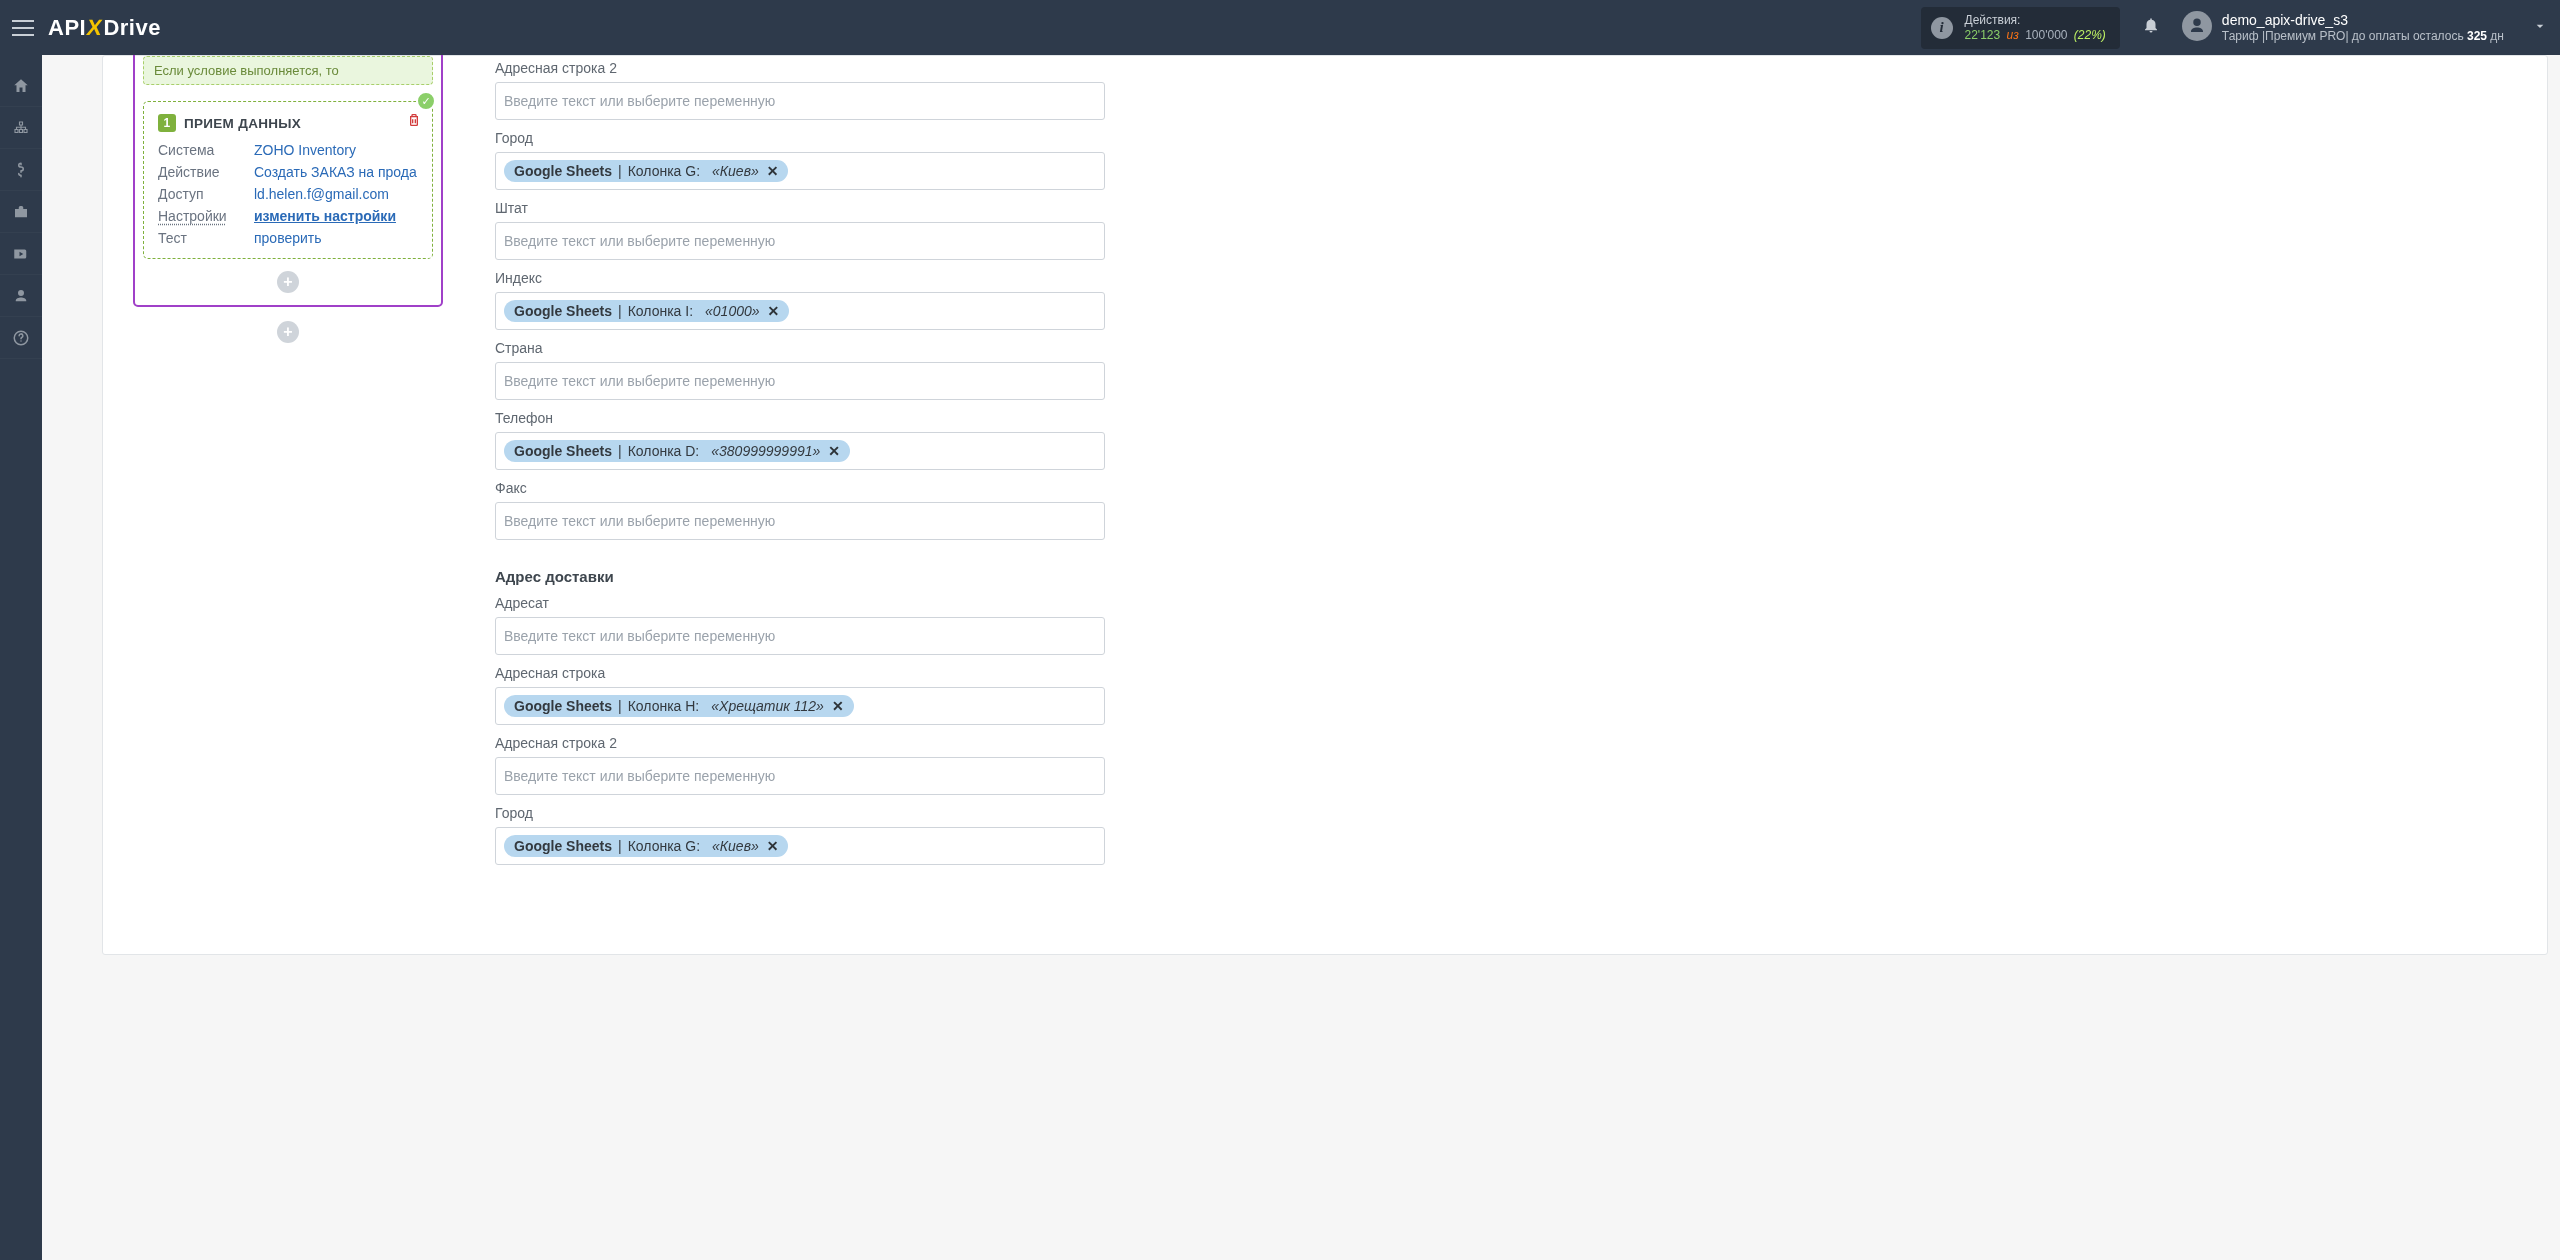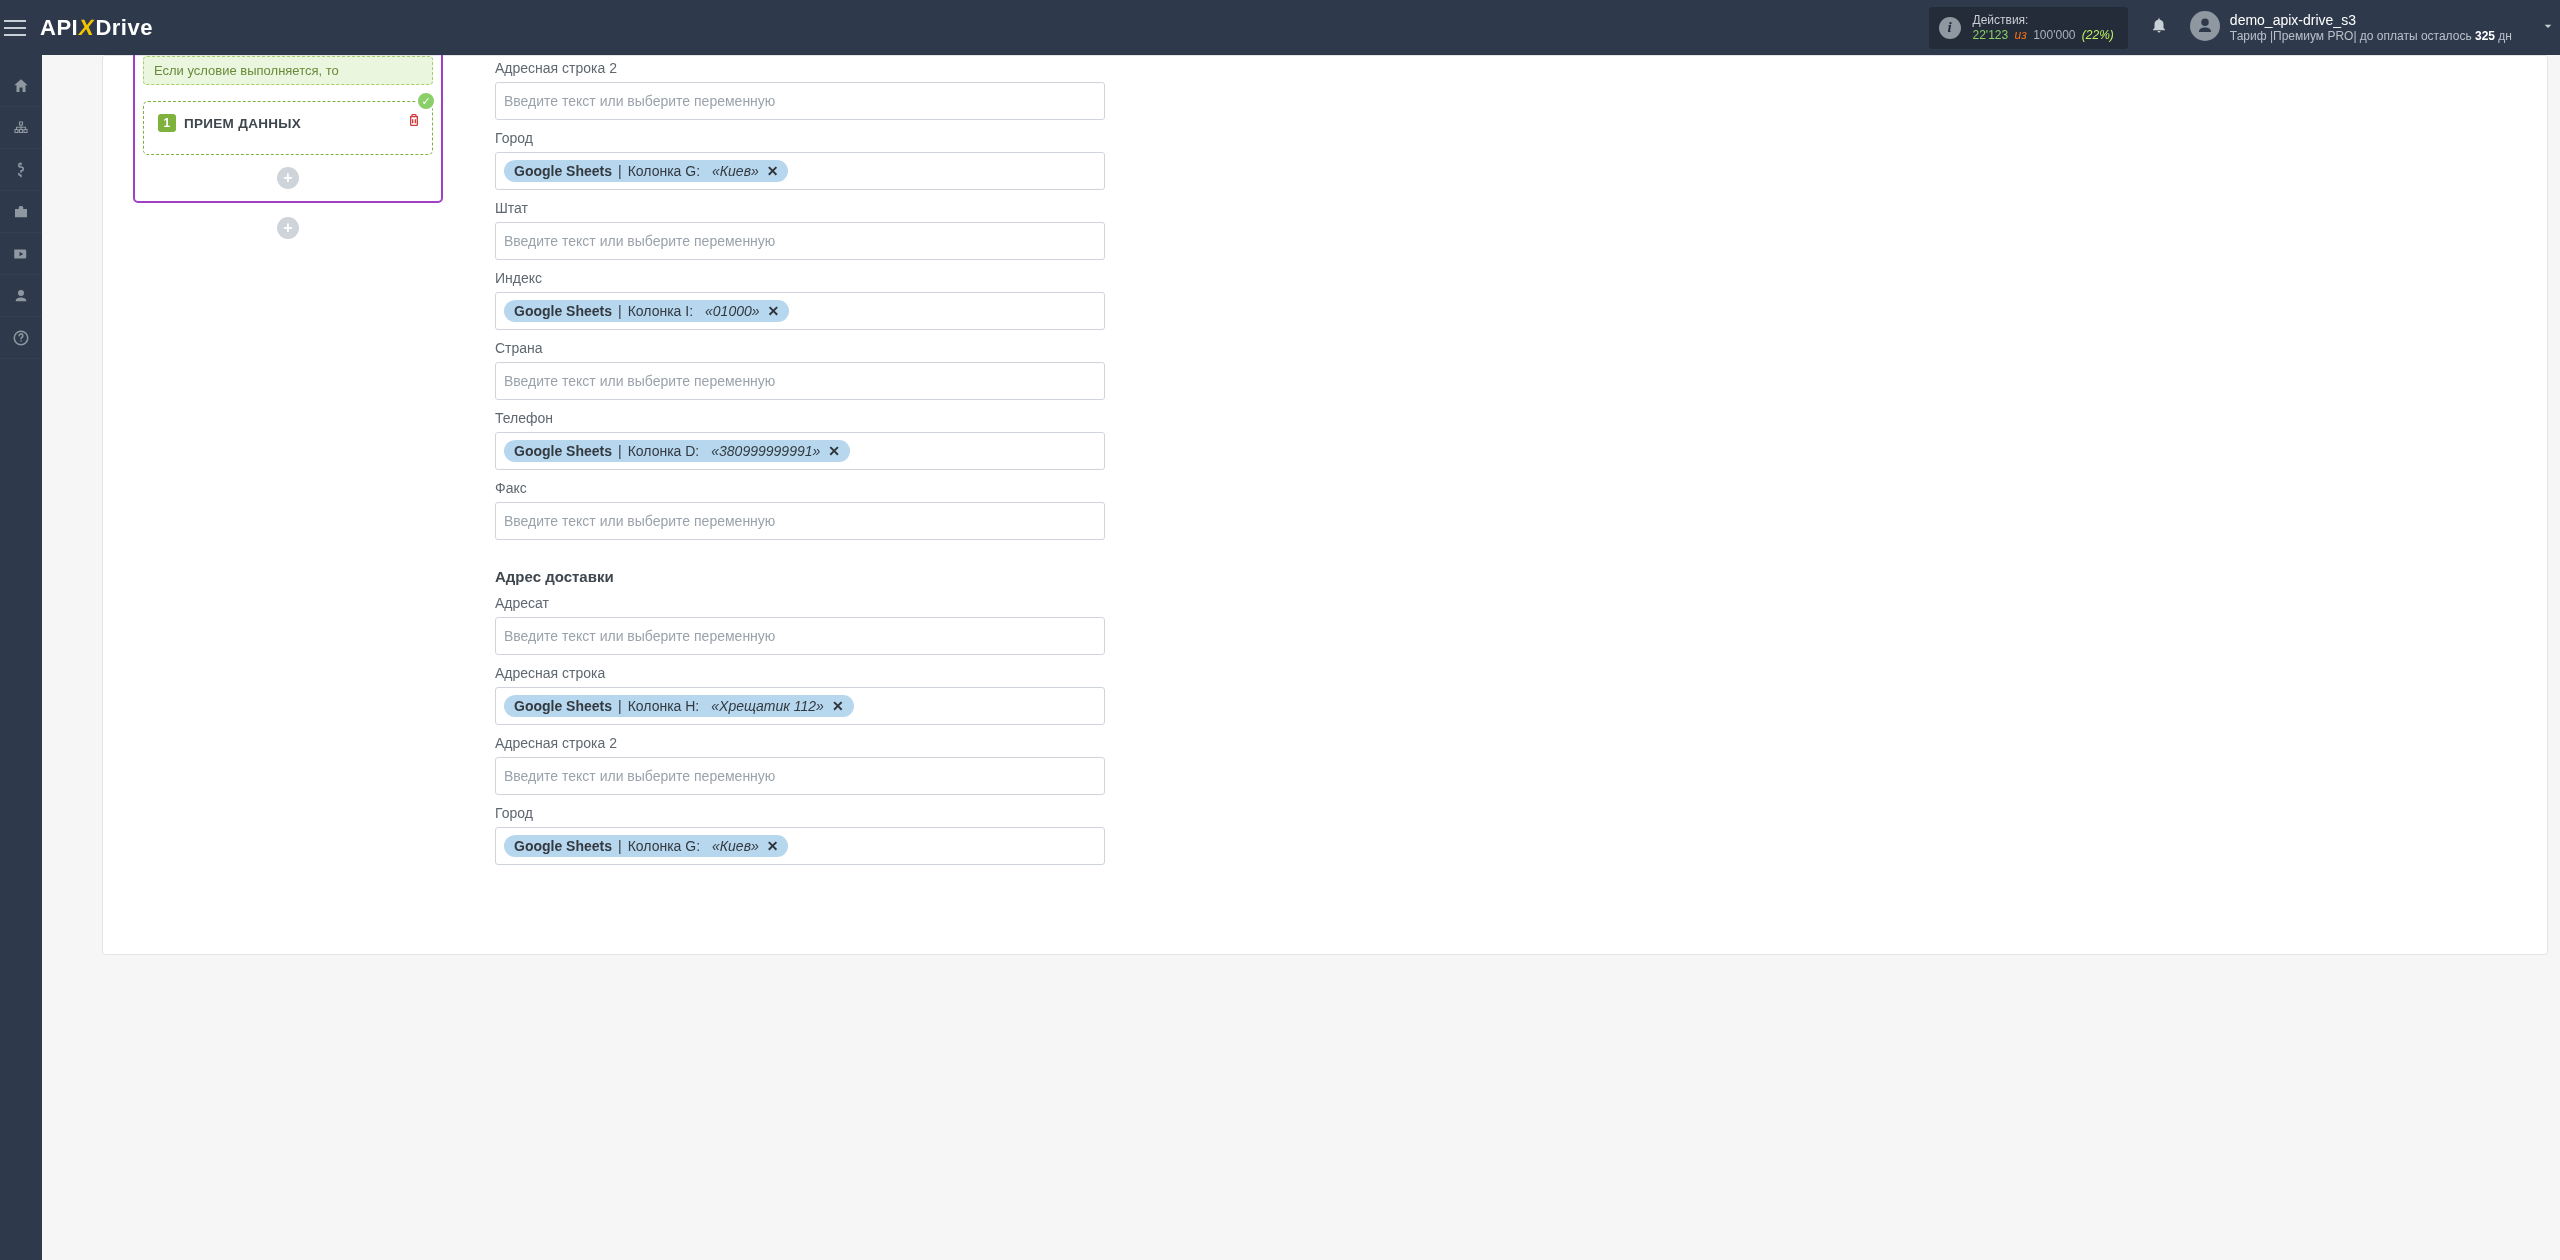--- a/index.html
+++ b/index.html
@@ -1,20 +1,20 @@
 <!DOCTYPE html>
 <html><head>
 <meta charset="utf-8">
 <style>
   * { box-sizing: border-box; margin: 0; padding: 0; }
   html, body { height: 100%; }
   body { font-family: "Segoe UI", Arial, sans-serif; font-size: 14px; color: #333; background: #f6f6f6; overflow: hidden; }
 
   
-  .topbar { height: 55px; background: #2e3a4b; color: #fff; display: flex; align-items: center; padding: 0 4px; position: relative; z-index: 10; }
+  .topbar { height: 55px; background: #2e3a4b; color: #fff; display: flex; align-items: center; padding: 0 12px; position: relative; z-index: 10; }
   .hamburger { width: 22px; height: 16px; display: flex; flex-direction: column; justify-content: space-between; cursor: pointer; margin-right: 14px; }
   .hamburger span { height: 2px; background: #c9cfd6; }
   .logo { display: flex; align-items: center; font-size: 22px; font-weight: 700; color: #fff; letter-spacing: 0.5px; }
   .logo .x { color: #f4c400; font-weight: 800; transform: skewX(-10deg); padding: 0 1px; }
   .top-spacer { flex: 1; }
   .actions-box { background: #232c38; border-radius: 4px; padding: 4px 14px 4px 10px; display: flex; align-items: center; gap: 12px; height: 42px; }
   .info-icon { width: 22px; height: 22px; border-radius: 50%; background: #8f97a1; display: flex; align-items: center; justify-content: center; color: #232c38; font-weight: 900; font-family: Georgia, serif; font-style: italic; font-size: 15px; }
   .actions-text { font-size: 12px; line-height: 1.25; }
   .actions-text .line1 { color: #c9cfd6; }
   .actions-text .line2 { }
@@ -182,20 +182,32 @@
               <div class="wf-check">✓</div>
               <div class="wf-trash">
                 <svg viewBox="0 0 24 24" width="16" height="16" fill="none" stroke="currentColor" stroke-width="2">
                     <path d="M6 7h12M9 7V5a1 1 0 0 1 1-1h4a1 1 0 0 1 1 1v2m-8 0v12a1 1 0 0 0 1 1h8a1 1 0 0 0 1-1V7M10 11v6m4-6v6"></path>
                   </svg>
               </div>
               <div class="wf-title">
                 <span class="wf-badge">1</span>
                 <span>ПРИЕМ ДАННЫХ</span>
               </div>
+              <div class="wf-rows">
+                <div class="k">Система</div>
+                <div class="v">ZOHO Inventory</div>
+                <div class="k">Действие</div>
+                <div class="v">Создать ЗАКАЗ на прода</div>
+                <div class="k">Доступ</div>
+                <div class="v">ld.helen.f@gmail.com</div>
+                <div class="k under">Настройки</div>
+                <div class="v link strong">изменить настройки</div>
+                <div class="k">Тест</div>
+                <div class="v link">проверить</div>
+              </div>
             </div>
             <div class="wf-add">+</div>
           </div>
           <div class="wf-add outer">+</div>
         </div>
 
         <div class="col-right">
           <div class="form-label first">Адресная строка 2</div>
           <div class="field">
             <input placeholder="Введите текст или выберите переменную" style="">

